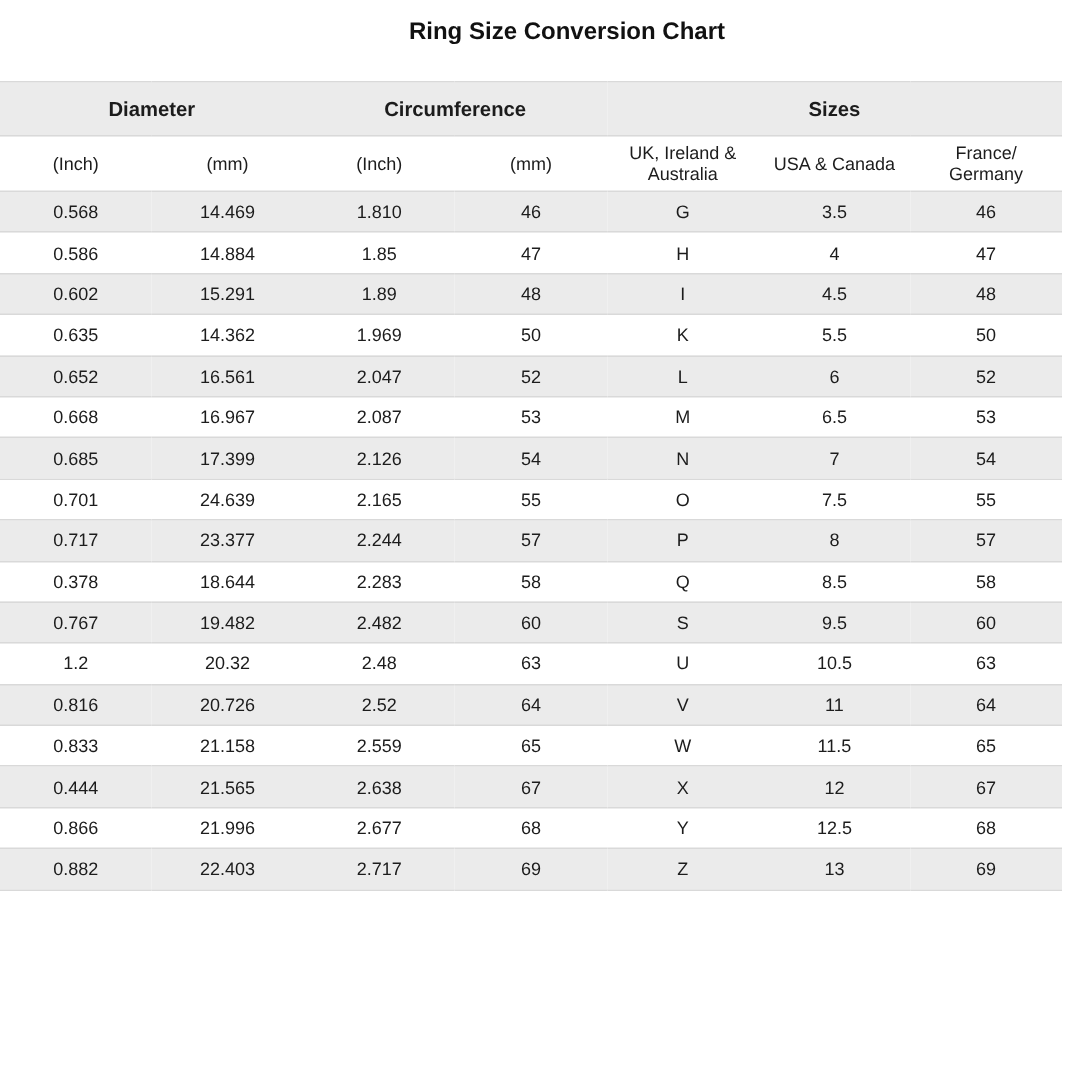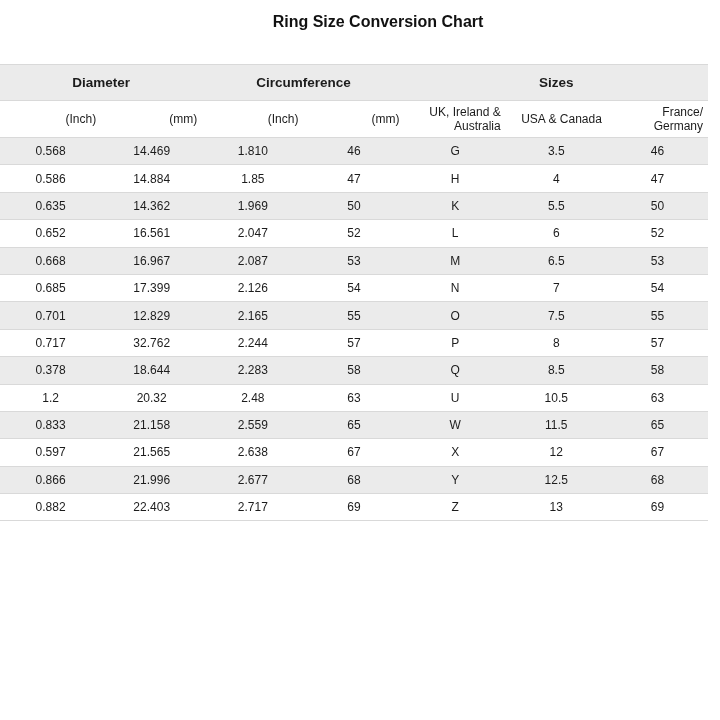--- a/index.html
+++ b/index.html
@@ -22,21 +22,21 @@
     margin:13px 0 0 0;
     font-size:16px;
     line-height:18px;
     font-weight:bold;
     text-align:center;
     color:#111;
     padding-left:36px;
   }
   table.conversion{
     width:708px;
-    margin-top:33px;
+    margin-top:23px;
     border-collapse:collapse;
     table-layout:fixed;
     border-top:1px solid var(--border);
     border-bottom:1px solid var(--border);
   }
   table.conversion col{width:14.2857%;}
   thead tr.group-row th{
     background:var(--band-bg);
     height:36px;
     font-size:13.5px;
@@ -44,21 +44,21 @@
     text-align:center;
     vertical-align:middle;
     border-bottom:1px solid var(--border);
     padding:0;
   }
   thead tr.colhead-row th{
     background:#ffffff;
     height:37px;
     font-size:12px;
     font-weight:normal;
-    text-align:right;
+    text-align:center;
     vertical-align:middle;
     line-height:14px;
     border-bottom:1px solid var(--border);
     padding:0 5px;
   }
   tbody td{
     height:27.4px;
     font-size:12px;
     text-align:center;
     vertical-align:middle;
@@ -114,20 +114,29 @@
         <tr>
           <td>0.586</td>
           <td>14.884</td>
           <td>1.85</td>
           <td>47</td>
           <td>H</td>
           <td>4</td>
           <td>47</td>
         </tr>
         <tr>
+          <td>0.602</td>
+          <td>15.291</td>
+          <td>1.89</td>
+          <td>48</td>
+          <td>I</td>
+          <td>4.5</td>
+          <td>48</td>
+        </tr>
+        <tr>
           <td>0.635</td>
           <td>14.362</td>
           <td>1.969</td>
           <td>50</td>
           <td>K</td>
           <td>5.5</td>
           <td>50</td>
         </tr>
         <tr>
           <td>0.652</td>
@@ -151,65 +160,83 @@
           <td>0.685</td>
           <td>17.399</td>
           <td>2.126</td>
           <td>54</td>
           <td>N</td>
           <td>7</td>
           <td>54</td>
         </tr>
         <tr>
           <td>0.701</td>
-          <td>12.829</td>
+          <td>24.639</td>
           <td>2.165</td>
           <td>55</td>
           <td>O</td>
           <td>7.5</td>
           <td>55</td>
         </tr>
         <tr>
           <td>0.717</td>
-          <td>32.762</td>
+          <td>23.377</td>
           <td>2.244</td>
           <td>57</td>
           <td>P</td>
           <td>8</td>
           <td>57</td>
         </tr>
         <tr>
           <td>0.378</td>
           <td>18.644</td>
           <td>2.283</td>
           <td>58</td>
           <td>Q</td>
           <td>8.5</td>
           <td>58</td>
         </tr>
         <tr>
+          <td>0.767</td>
+          <td>19.482</td>
+          <td>2.482</td>
+          <td>60</td>
+          <td>S</td>
+          <td>9.5</td>
+          <td>60</td>
+        </tr>
+        <tr>
           <td>1.2</td>
           <td>20.32</td>
           <td>2.48</td>
           <td>63</td>
           <td>U</td>
           <td>10.5</td>
           <td>63</td>
         </tr>
         <tr>
+          <td>0.816</td>
+          <td>20.726</td>
+          <td>2.52</td>
+          <td>64</td>
+          <td>V</td>
+          <td>11</td>
+          <td>64</td>
+        </tr>
+        <tr>
           <td>0.833</td>
           <td>21.158</td>
           <td>2.559</td>
           <td>65</td>
           <td>W</td>
           <td>11.5</td>
           <td>65</td>
         </tr>
         <tr>
-          <td>0.597</td>
+          <td>0.444</td>
           <td>21.565</td>
           <td>2.638</td>
           <td>67</td>
           <td>X</td>
           <td>12</td>
           <td>67</td>
         </tr>
         <tr>
           <td>0.866</td>
           <td>21.996</td>

